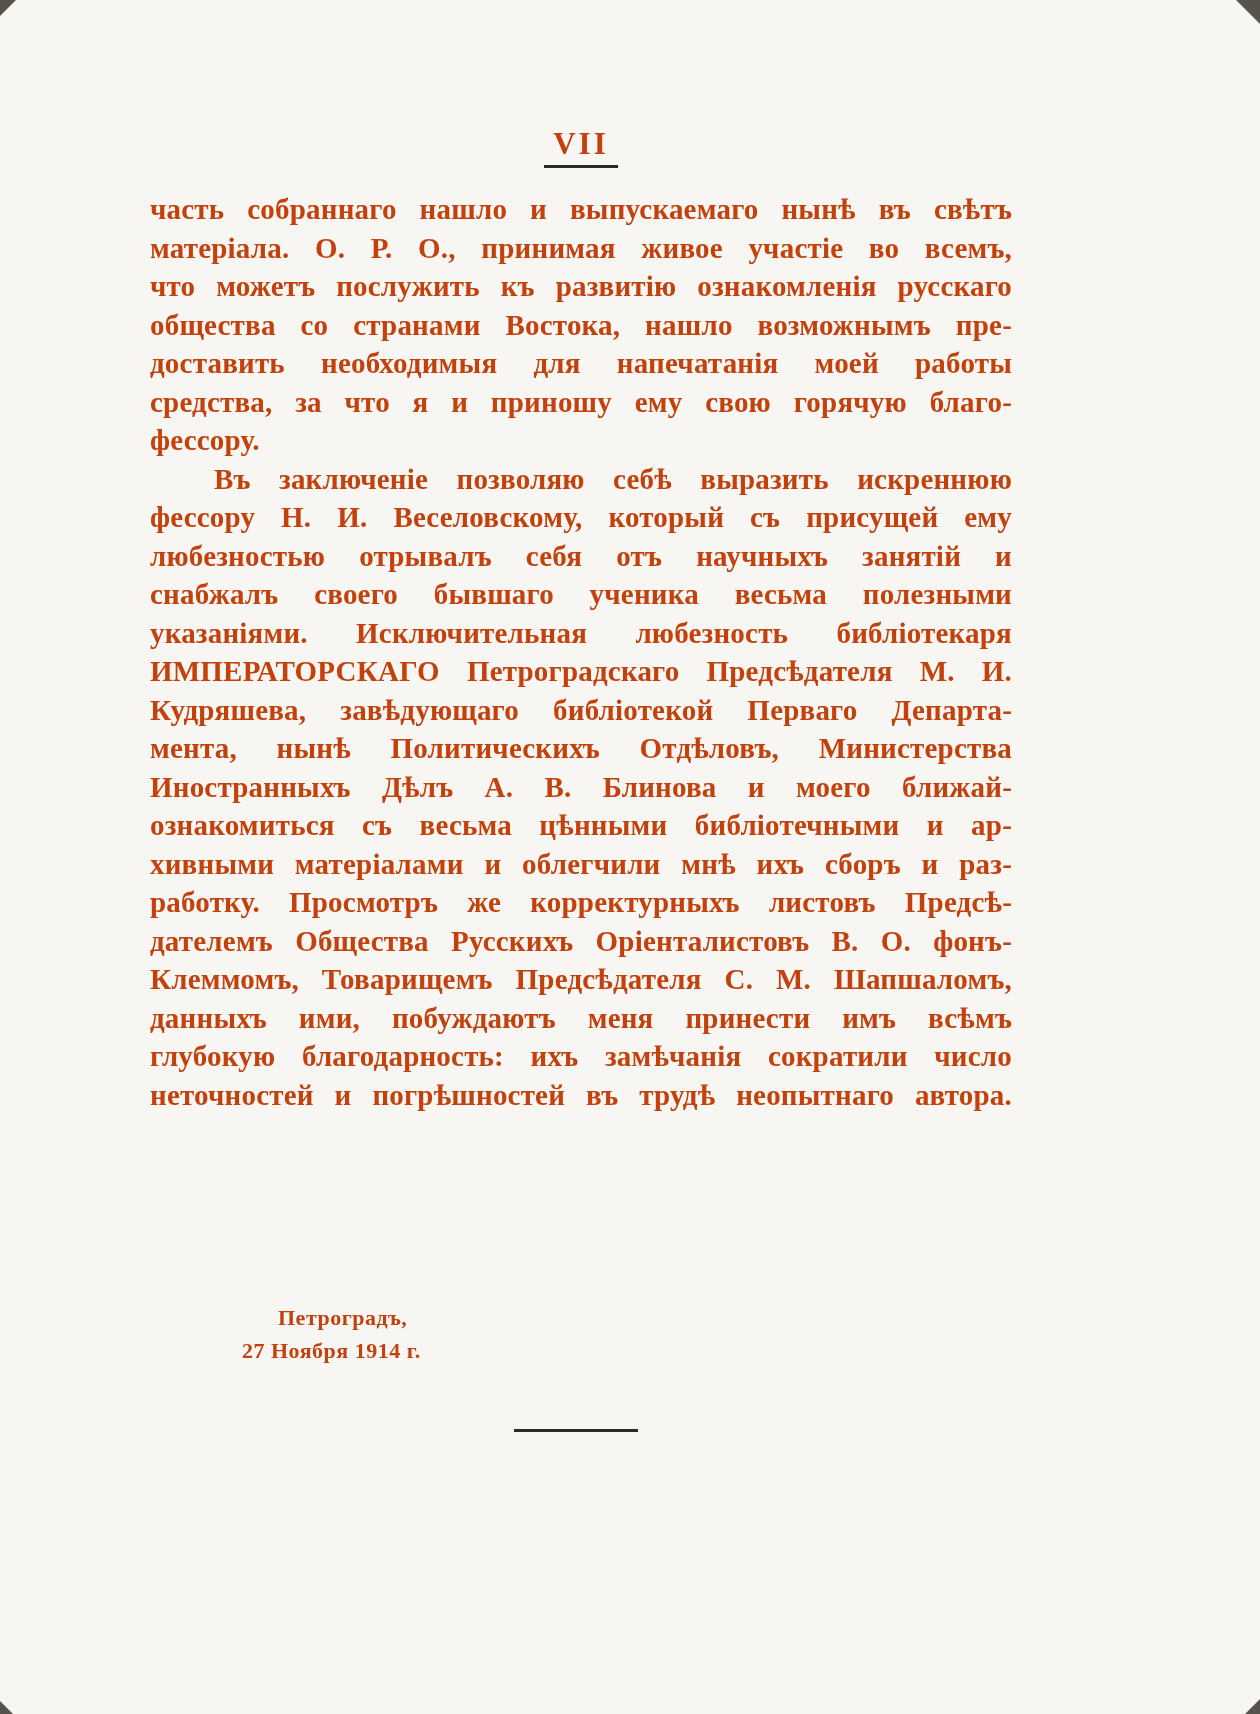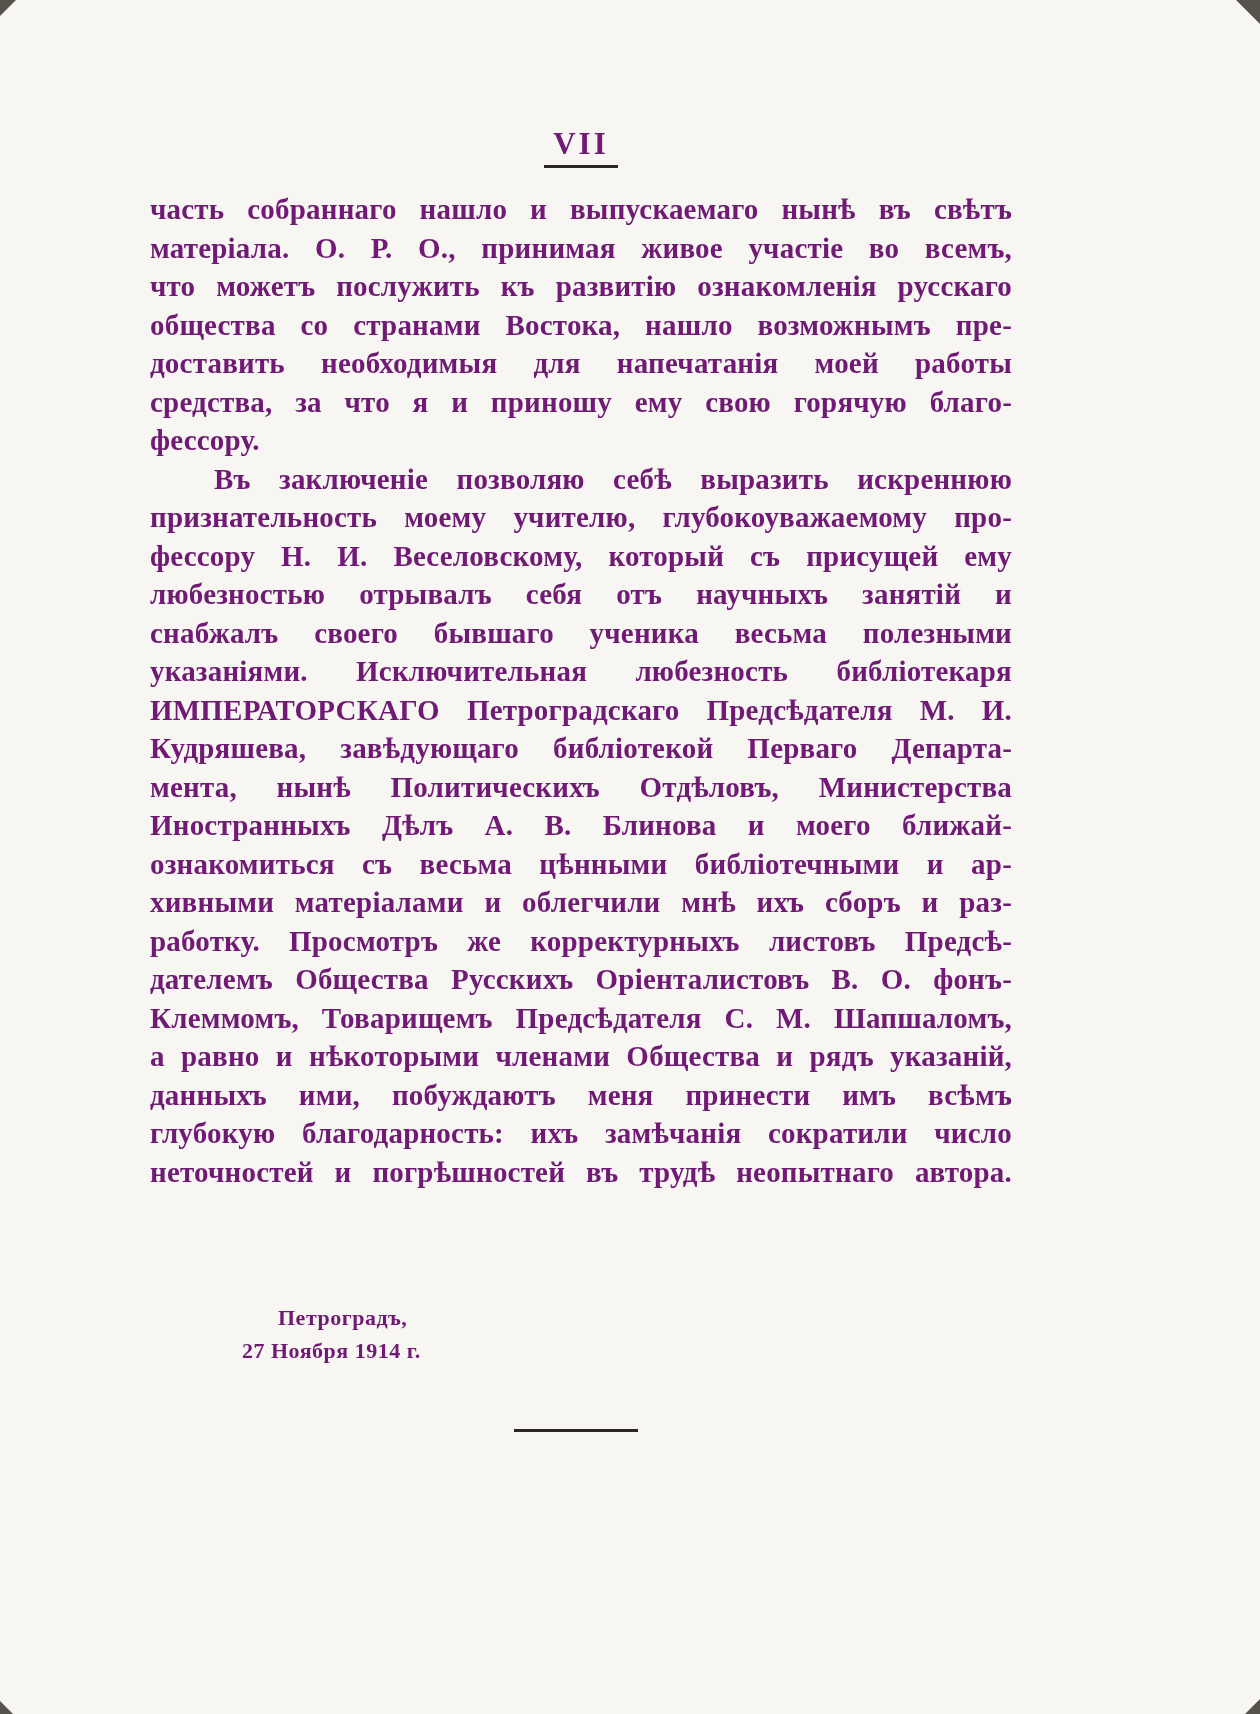--- a/index.html
+++ b/index.html
@@ -7,21 +7,21 @@
     padding: 0;
     background: #f7f6f2;
   }
   .page {
     position: relative;
     width: 1260px;
     height: 1714px;
     background: #f7f6f2;
     overflow: hidden;
     font-family: "Liberation Serif", "DejaVu Serif", serif;
-    color: #701a75;
+    color: #c2410c;
   }
 
   
   .pagenum {
     position: absolute;
     top: 126px;
     left: 150px;
     width: 862px;
     text-align: center;
   }
@@ -110,35 +110,33 @@
       <div class="line">матеріала. О. Р. О., принимая живое участіе во всемъ,</div>
       <div class="line">что можетъ послужить къ развитію ознакомленія русскаго</div>
       <div class="line">общества со странами Востока, нашло возможнымъ пре-</div>
       <div class="line">доставить необходимыя для напечатанія моей работы</div>
       <div class="line">средства, за что я и приношу ему свою горячую благо-</div>
       <div class="line plain">фессору.</div>
     </div>
 
     <div class="paragraph">
       <div class="line indent">Въ заключеніе позволяю себѣ выразить искреннюю</div>
-      <div class="line">признательность моему учителю, глубокоуважаемому про-</div>
       <div class="line">фессору Н. И. Веселовскому, который съ присущей ему</div>
       <div class="line">любезностью отрывалъ себя отъ научныхъ занятій и</div>
       <div class="line">снабжалъ своего бывшаго ученика весьма полезными</div>
       <div class="line">указаніями. Исключительная любезность библіотекаря</div>
       <div class="line">ИМПЕРАТОРСКАГО Петроградскаго Предсѣдателя М. И.</div>
       <div class="line">Кудряшева, завѣдующаго библіотекой Перваго Департа-</div>
       <div class="line">мента, нынѣ Политическихъ Отдѣловъ, Министерства</div>
       <div class="line">Иностранныхъ Дѣлъ А. В. Блинова и моего ближай-</div>
       <div class="line">ознакомиться съ весьма цѣнными библіотечными и ар-</div>
       <div class="line">хивными матеріалами и облегчили мнѣ ихъ сборъ и раз-</div>
       <div class="line">работку. Просмотръ же корректурныхъ листовъ Предсѣ-</div>
       <div class="line">дателемъ Общества Русскихъ Оріенталистовъ В. О. фонъ-</div>
       <div class="line">Клеммомъ, Товарищемъ Предсѣдателя С. М. Шапшаломъ,</div>
-      <div class="line">а равно и нѣкоторыми членами Общества и рядъ указаній,</div>
       <div class="line">данныхъ ими, побуждаютъ меня принести имъ всѣмъ</div>
       <div class="line">глубокую благодарность: ихъ замѣчанія сократили число</div>
       <div class="line">неточностей и погрѣшностей въ трудѣ неопытнаго автора.</div>
     </div>
 
   </div>
 
   <div class="colophon">
     <div class="place">Петроградъ,</div>
     <div class="date">27 Ноября 1914 г.</div>

